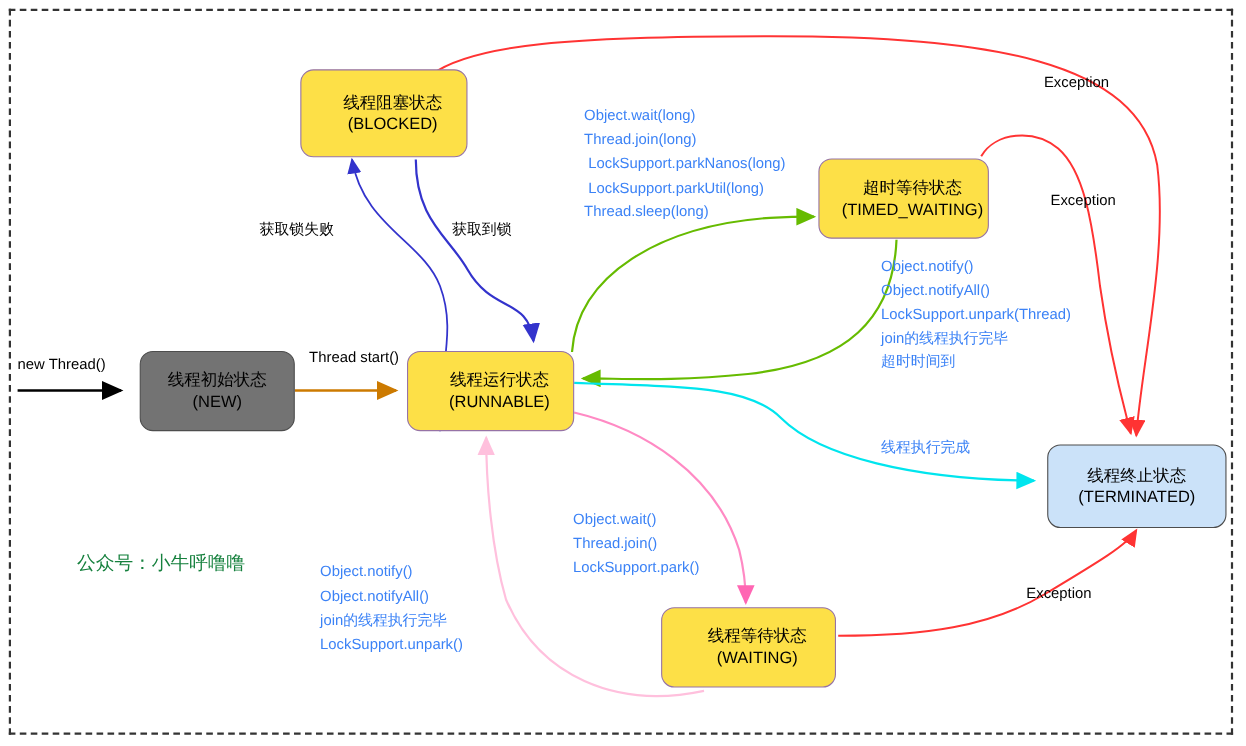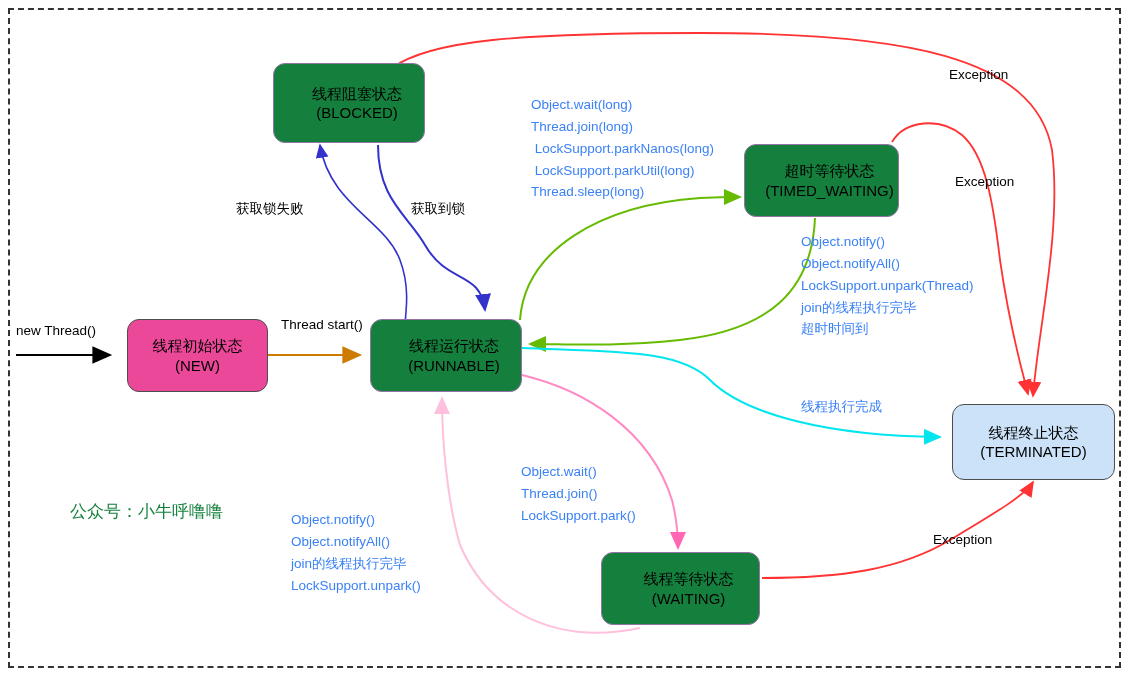--- a/index.html
+++ b/index.html
@@ -43,26 +43,26 @@
     align-items: center;
     justify-content: center;
     text-align: center;
     line-height: 1.28;
     color: #000000;
     font-size: 15px;
   }
   .node .cn { display: block; }
   .node .en { display: block; }
   .node-purple {
-    background: #15803d;
+    background: #fde047;
     border: 1.6px solid #9673a6;
     padding-left: 16px;
   }
   .node-green {
-    background: #ec4899;
+    background: #737373;
     border: 1.6px solid #4d4d4d;
   }
   .node-blue {
     background: #cbe2f9;
     border: 1.6px solid #4d4d4d;
   }
   .lbl {
     position: absolute;
     color: #3b82f6;
     font-size: 13.5px;

